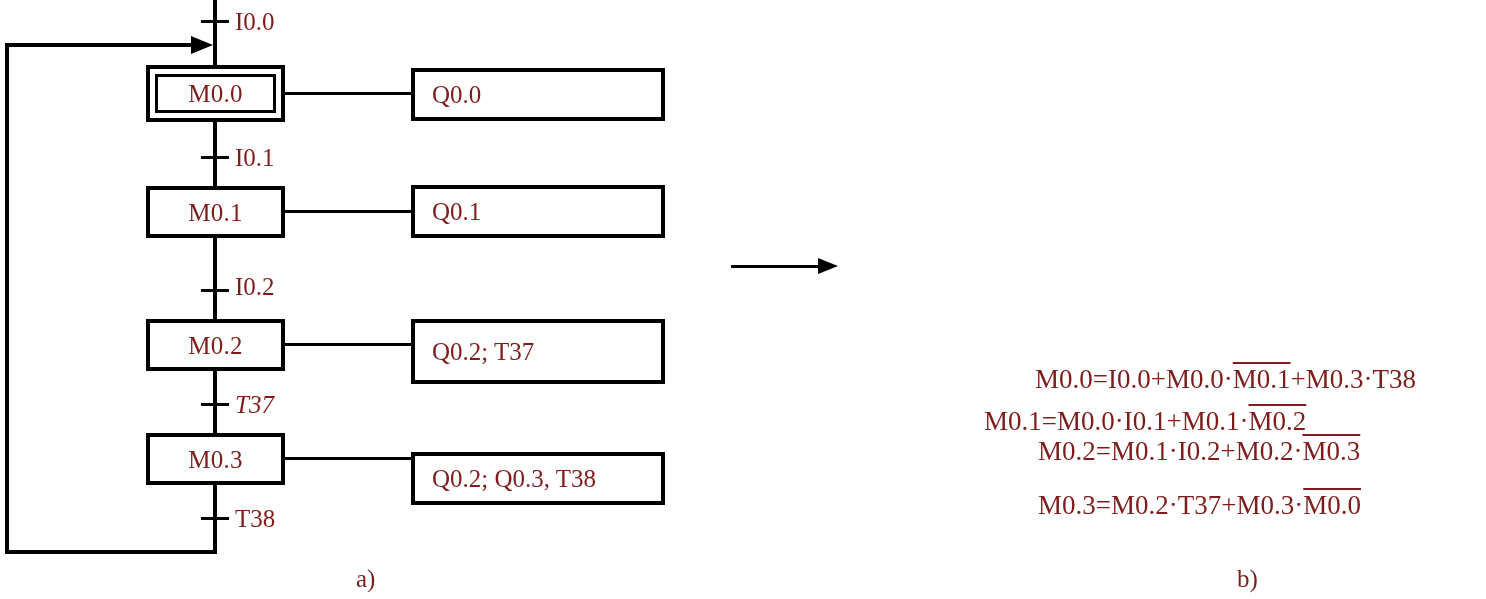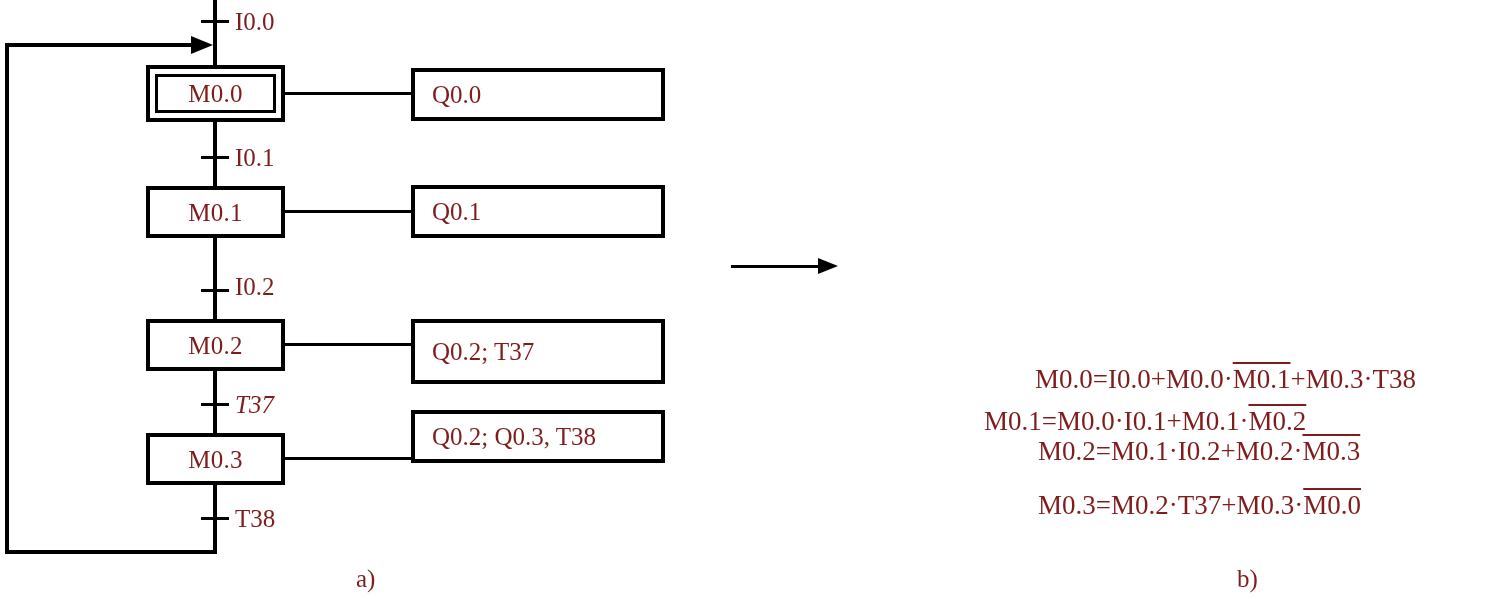--- a/index.html
+++ b/index.html
@@ -174,21 +174,21 @@
     <span class="action-label">Q0.2; T37</span>
   </div>
 
   <div class="transition-tick" style="left:201px; top:403px;"></div>
   <div class="transition-label" style="left:235px; top:392px;font-style:italic;">T37</div>
 
   <div class="step-box" style="left:146px; top:433px; width:139px; height:52px;">
     <span class="step-label">M0.3</span>
   </div>
   <div class="thinline" style="left:285px; top:457px; width:128px;"></div>
-  <div class="action-box" style="left:411px; top:410px; width:254px; height:53px;">
+  <div class="action-box" style="left:411px; top:452px; width:254px; height:53px;">
     <span class="action-label">Q0.2; Q0.3, T38</span>
   </div>
 
   <div class="transition-tick" style="left:201px; top:517px;"></div>
   <div class="transition-label" style="left:235px; top:506px;">T38</div>
 
   <div class="caption" style="left:356px; top:566px;">a)</div>
 
   <div class="thinline" style="left:731px; top:265px; width:90px; height:3px;"></div>
   <div class="arrowhead small" style="left:818px; top:258px;"></div>

